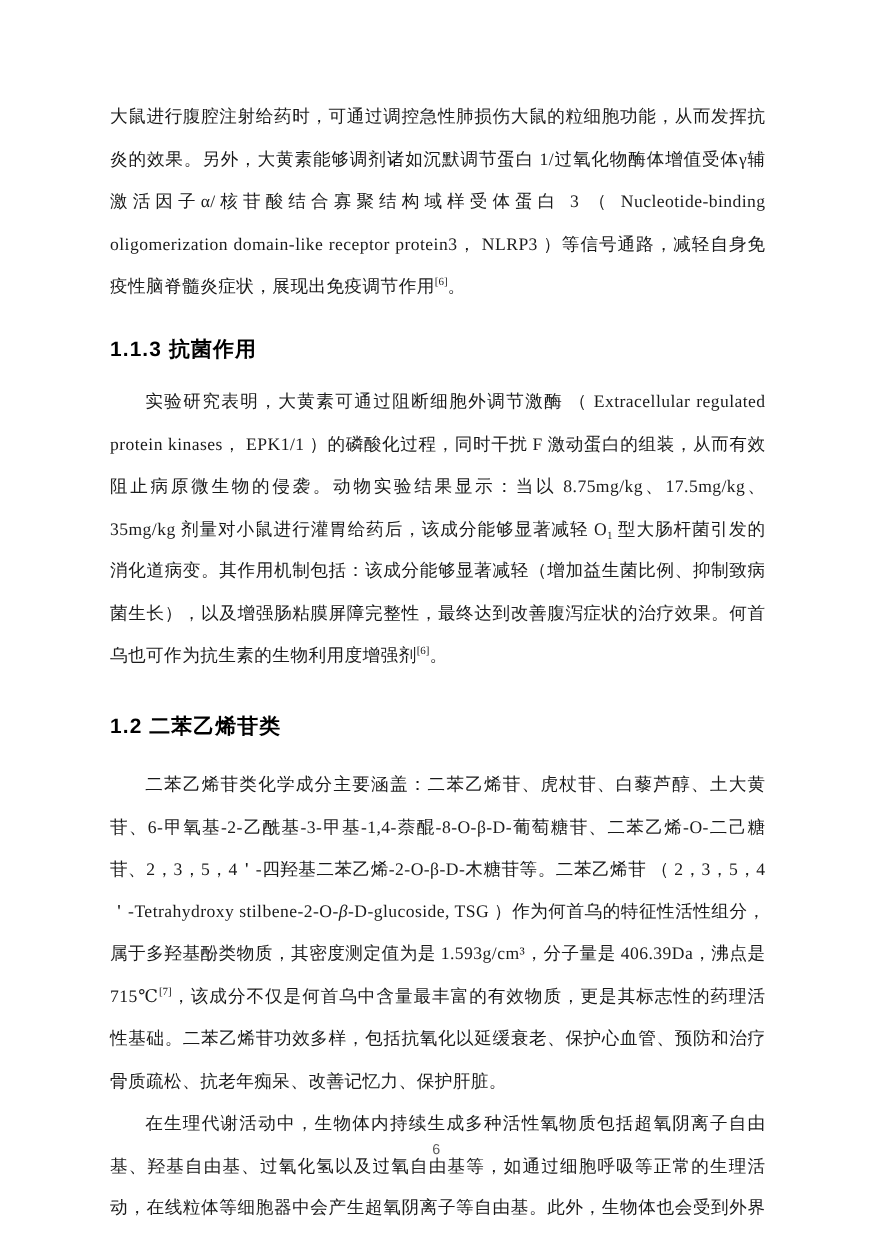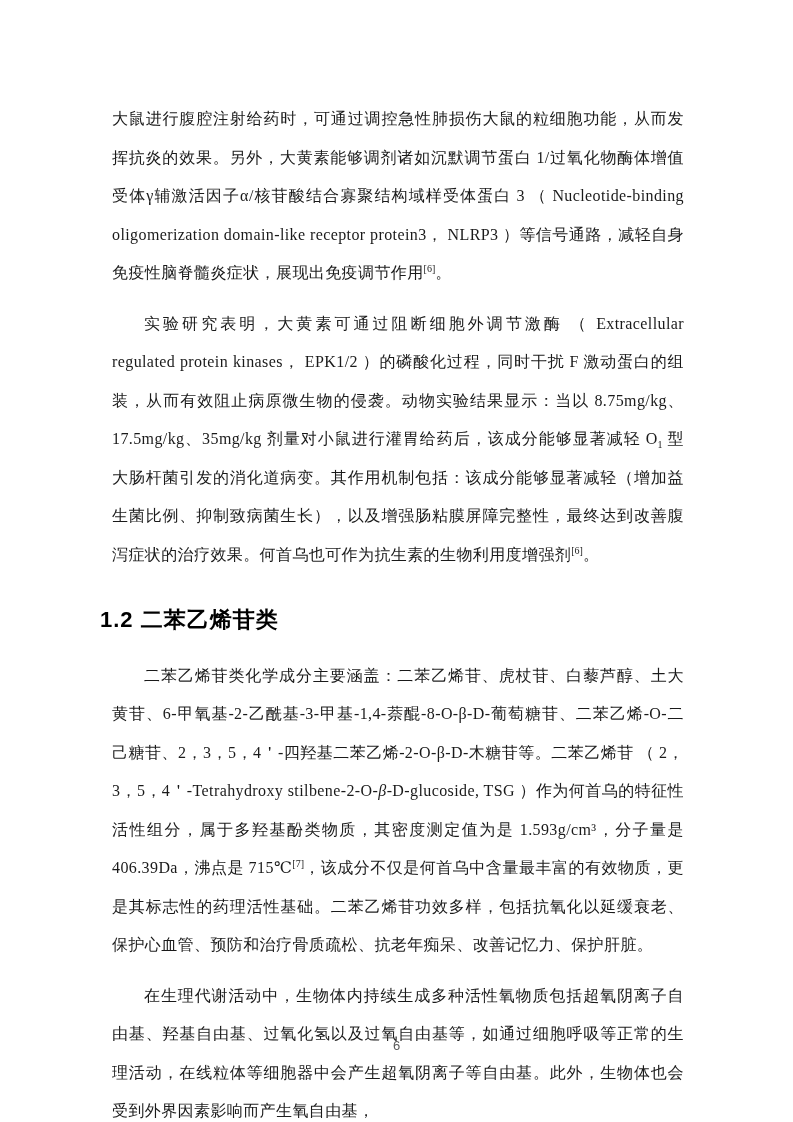--- a/index.html
+++ b/index.html
@@ -17,21 +17,21 @@
     font-family: "Liberation Serif", "DejaVu Serif", serif;
     color: #1a1a1a;
   }
   .content {
     position: absolute;
     top: 88px;
     left: 100px;
     width: 596px;
   }
   .para {
-    margin: 12px;
+    margin: 0;
     font-size: 16px;
     line-height: 38.5px;
     text-align: justify;
     text-justify: inter-ideograph;
     letter-spacing: 0.4px;
     word-break: break-word;
   }
   .para.indent { text-indent: 2em; }
   .para sup {
     font-size: 10px;
@@ -45,21 +45,21 @@
     vertical-align: sub;
     letter-spacing: 0;
   }
   .heading {
     font-family: "Liberation Sans", "DejaVu Sans", sans-serif;
     font-weight: 700;
     color: #000000;
     letter-spacing: 1px;
   }
   h2.heading {
-    font-size: 22px;
+    font-size: 19px;
     margin: 32px 0 22px 0;
     line-height: 1.3;
   }
   h3.heading {
     font-size: 19px;
     margin: 26px 0 16px 0;
     line-height: 1.3;
   }
   .footer {
     position: absolute;
@@ -73,21 +73,22 @@
     font-size: 13px;
     color: #595959;
   }
 </style>
 </head>
 <body>
 
 <div class="page">
   <div class="content">
       <p class="para"><span>大鼠进行腹腔注射给药时，可通过调控急性肺损伤大鼠的粒细胞功能，从而发挥抗炎的效果。另外，大黄素能够调剂诸如沉默调节蛋白 1/过氧化物酶体增值受体γ辅激活因子α/核苷酸结合寡聚结构域样受体蛋白 3 （ Nucleotide-binding oligomerization domain-like receptor protein3， NLRP3 ）等信号通路，减轻自身免疫性脑脊髓炎症状，展现出免疫调节作用</span><sup>[6]</sup><span>。</span></p>
-      <p class="para indent"><span>实验研究表明，大黄素可通过阻断细胞外调节激酶 （ Extracellular regulated protein kinases， EPK1/2 ）的磷酸化过程，同时干扰 F 激动蛋白的组装，从而有效阻止病原微生物的侵袭。动物实验结果显示：当以 8.75mg/kg、17.5mg/kg、35mg/kg 剂量对小鼠进行灌胃给药后，该成分能够显著减轻 O</span><sub>1</sub><span> 型大肠杆菌引发的消化道病变。其作用机制包括：该成分能够显著减轻（增加益生菌比例、抑制致病菌生长），以及增强肠粘膜屏障完整性，最终达到改善腹泻症状的治疗效果。何首乌也可作为抗生素的生物利用度增强剂</span><sup>[6]</sup><span>。</span></p>
+      <h3 class="heading"><span>1.1.3 抗菌作用</span></h3>
+      <p class="para indent"><span>实验研究表明，大黄素可通过阻断细胞外调节激酶 （ Extracellular regulated protein kinases， EPK1/1 ）的磷酸化过程，同时干扰 F 激动蛋白的组装，从而有效阻止病原微生物的侵袭。动物实验结果显示：当以 8.75mg/kg、17.5mg/kg、35mg/kg 剂量对小鼠进行灌胃给药后，该成分能够显著减轻 O</span><sub>1</sub><span> 型大肠杆菌引发的消化道病变。其作用机制包括：该成分能够显著减轻（增加益生菌比例、抑制致病菌生长），以及增强肠粘膜屏障完整性，最终达到改善腹泻症状的治疗效果。何首乌也可作为抗生素的生物利用度增强剂</span><sup>[6]</sup><span>。</span></p>
       <h2 class="heading"><span>1.2 二苯乙烯苷类</span></h2>
       <p class="para indent"><span>二苯乙烯苷类化学成分主要涵盖：二苯乙烯苷、虎杖苷、白藜芦醇、土大黄苷、6-甲氧基-2-乙酰基-3-甲基-1,4-萘醌-8-O-β-D-葡萄糖苷、二苯乙烯-O-二己糖苷、2，3，5，4＇-四羟基二苯乙烯-2-O-β-D-木糖苷等。二苯乙烯苷 （ 2，3，5，4＇-Tetrahydroxy stilbene-2-O-</span><span style="font-style: italic;">β</span><span>-D-glucoside, TSG ）作为何首乌的特征性活性组分，属于多羟基酚类物质，其密度测定值为是 1.593g/cm³，分子量是 406.39Da，沸点是 715℃</span><sup>[7]</sup><span>，该成分不仅是何首乌中含量最丰富的有效物质，更是其标志性的药理活性基础。二苯乙烯苷功效多样，包括抗氧化以延缓衰老、保护心血管、预防和治疗骨质疏松、抗老年痴呆、改善记忆力、保护肝脏。</span></p>
       <p class="para indent"><span>在生理代谢活动中，生物体内持续生成多种活性氧物质包括超氧阴离子自由基、羟基自由基、过氧化氢以及过氧自由基等，如通过细胞呼吸等正常的生理活动，在线粒体等细胞器中会产生超氧阴离子等自由基。此外，生物体也会受到外界因素影响而产生氧自由基，</span></p>
     </div>
   <div class="footer">
     <span class="page-number">6</span>
   </div>
 </div>
 
 </body></html>

